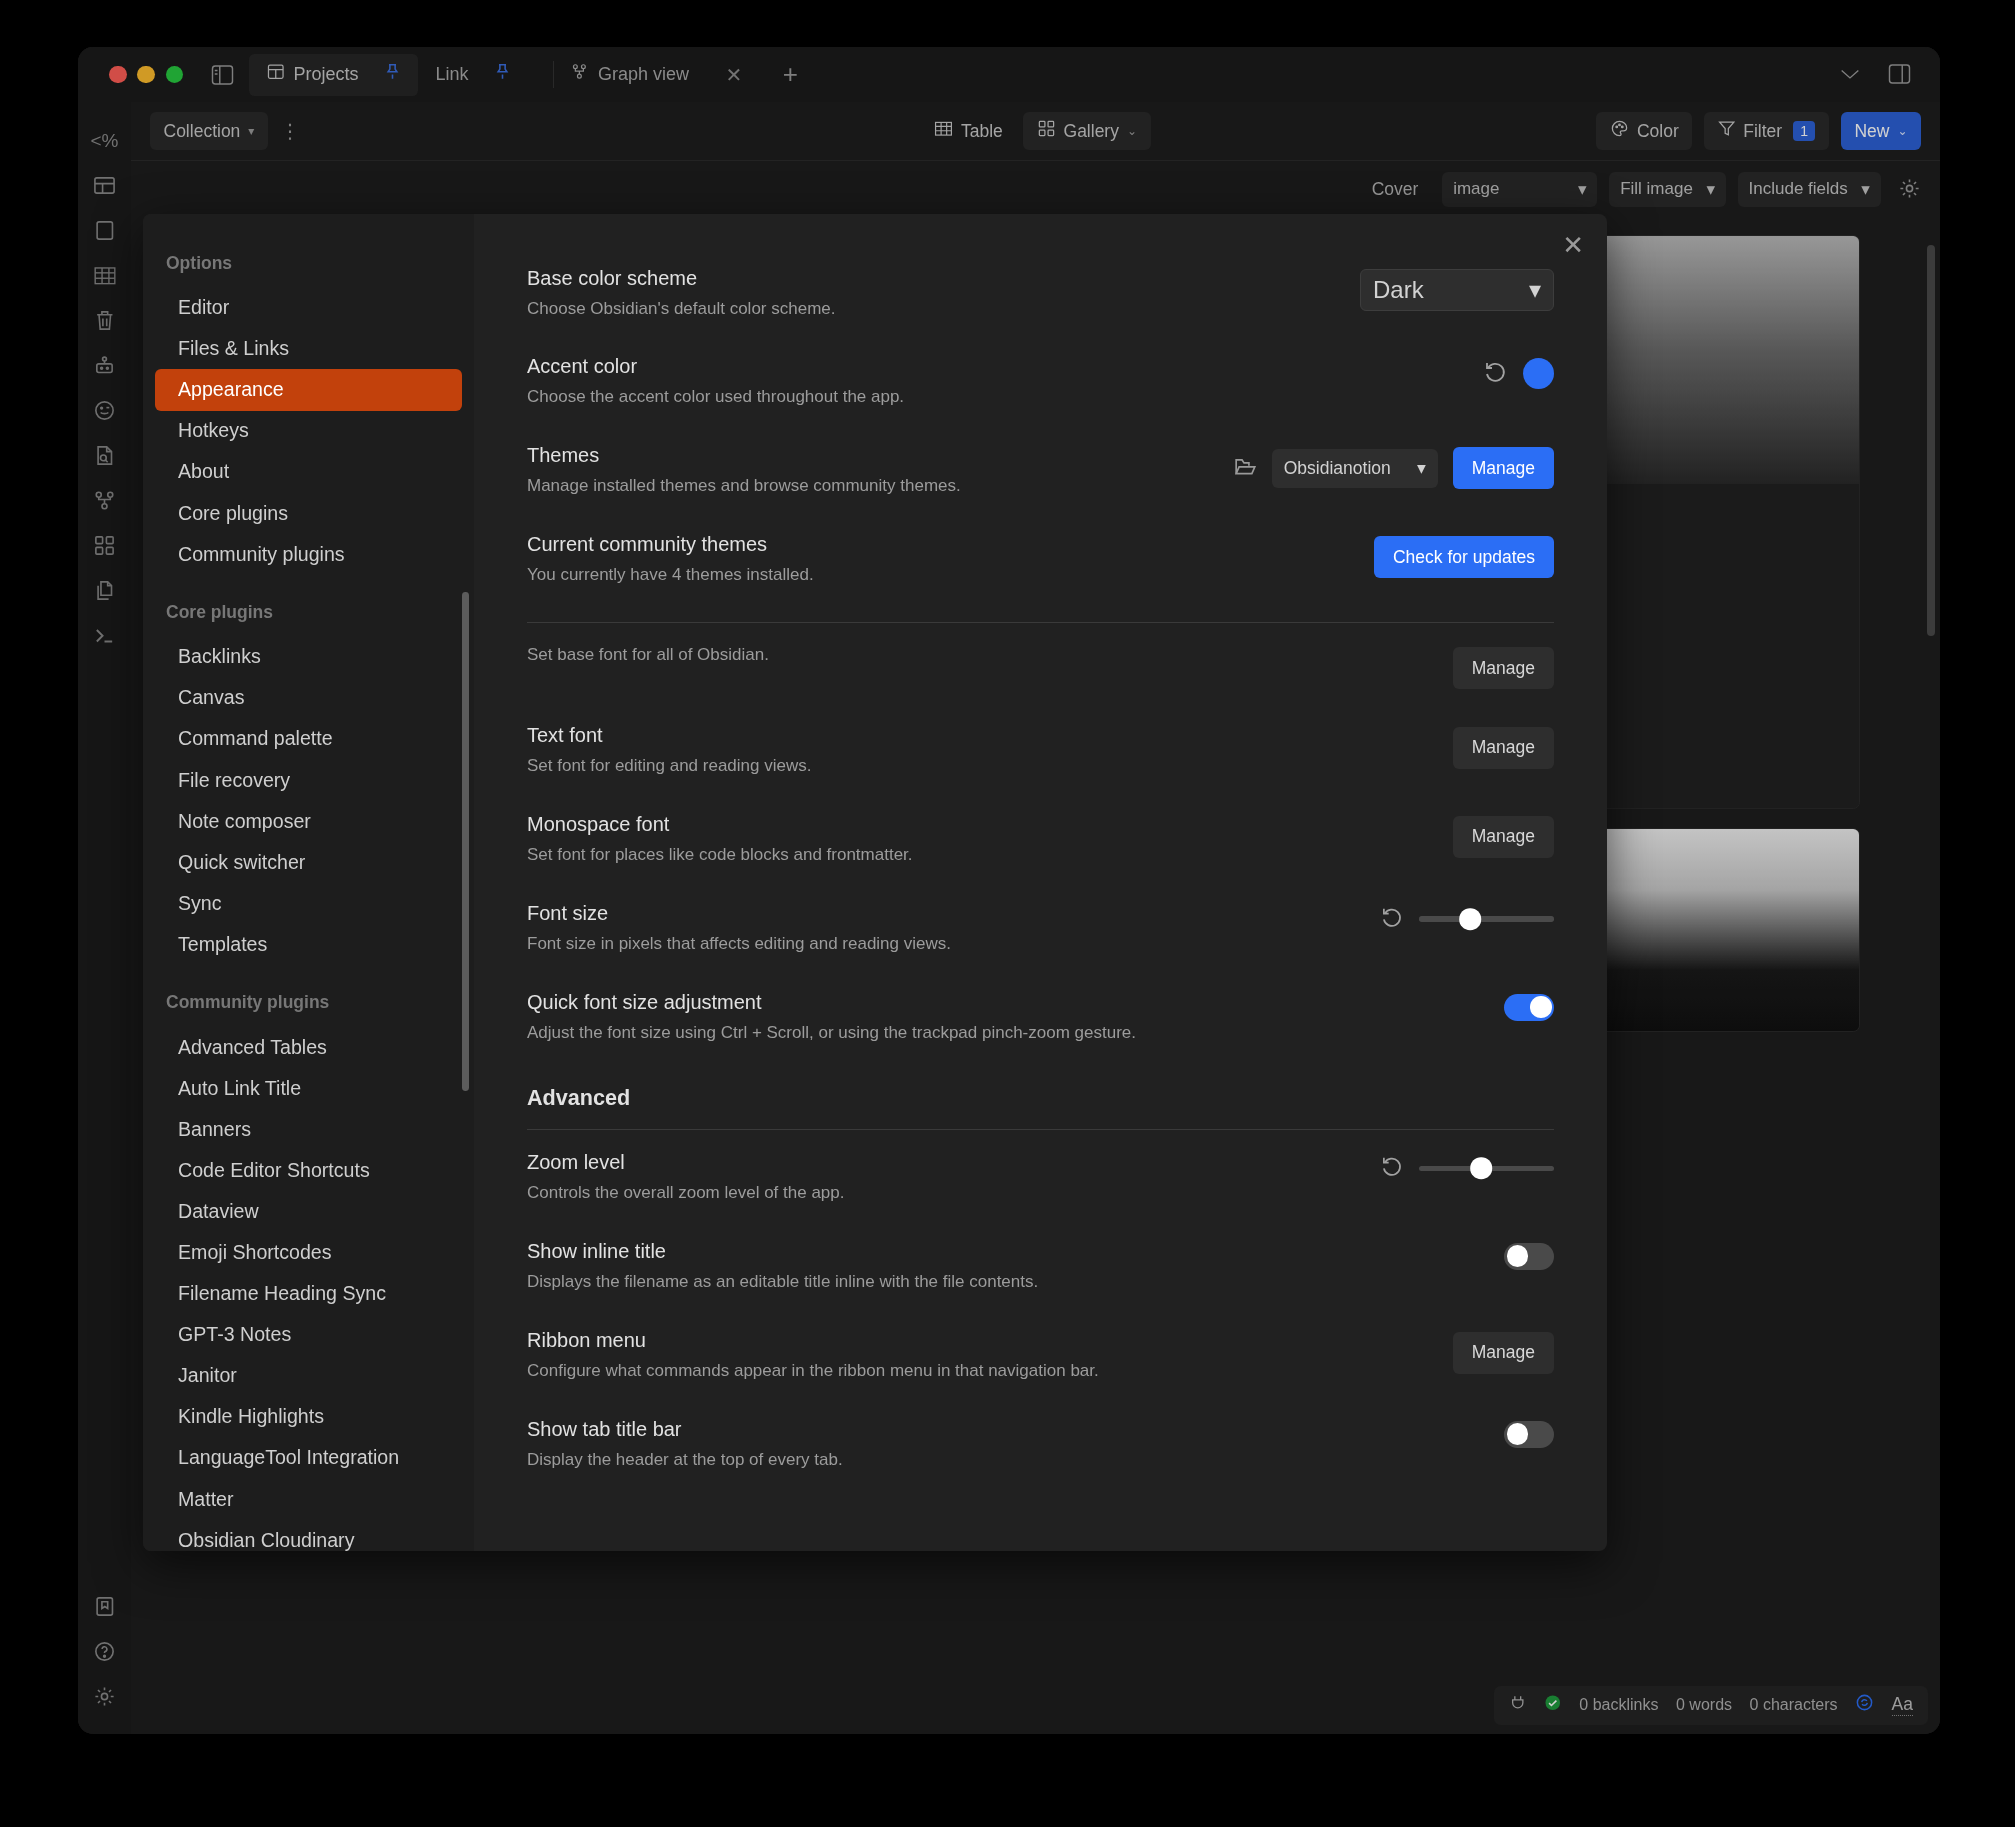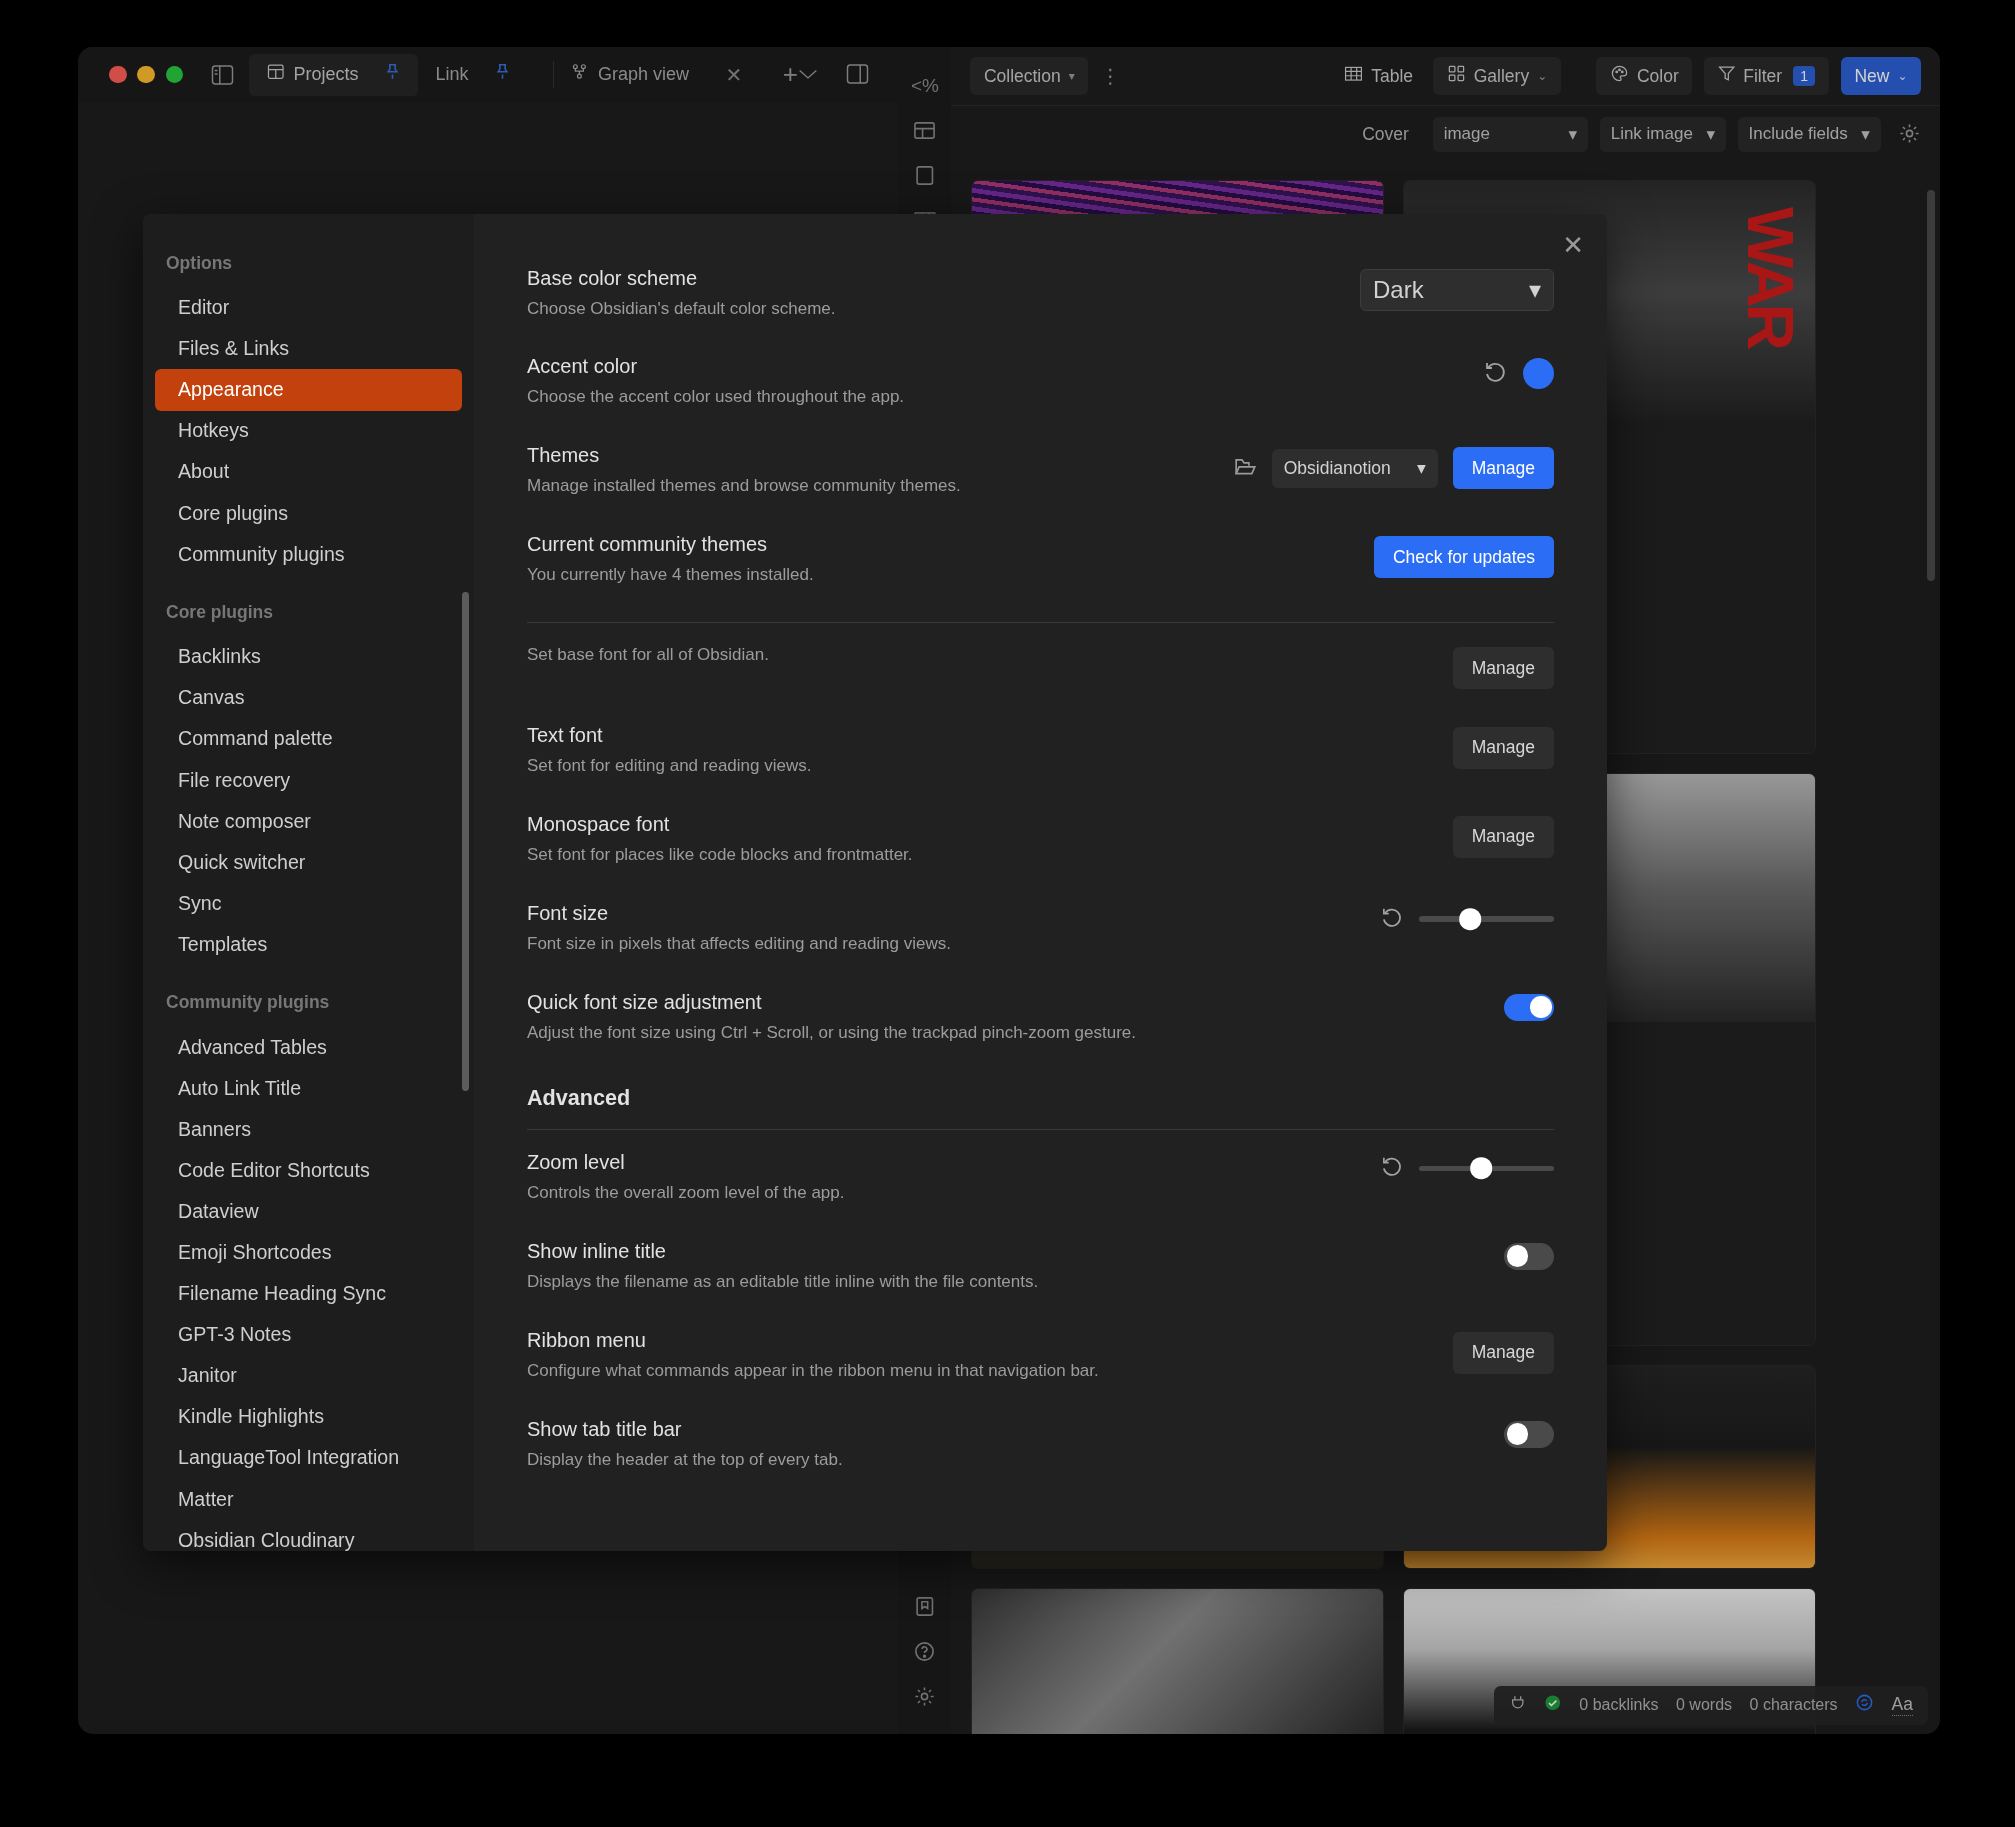--- a/index.html
+++ b/index.html
@@ -10,21 +10,21 @@
     overflow: hidden;
   }
   .app-window {
     position: absolute;
     left: 78px; top: 47px;
     width: 1862px; height: 1687px;
     background: #1e1e1e;
     border-radius: 15px;
     overflow: hidden;
     display: flex;
-    flex-direction: row;
+    flex-direction: column;
   }
   
   .titlebar {
     height: 55px;
     background: #1b1b1b;
     display: flex;
     align-items: center;
     padding: 0 16px;
     flex: none;
     position: relative;
@@ -463,21 +463,21 @@
       <div class="divider-row"></div>
 
       <div class="coverbar">
         <div class="coverbar-right">
           <span class="cover-label">Cover</span>
           <div class="sel wide">
             <span>image</span>
             <span class="caret">▾</span>
           </div>
           <div class="sel">
-            <span>Link image</span>
+            <span>Fill image</span>
             <span class="caret">▾</span>
           </div>
           <div class="sel">
             <span>Include fields</span>
             <span class="caret">▾</span>
           </div>
           <span class="gear">
             <svg width="23" height="23" viewBox="0 0 24 24" fill="none" stroke="currentColor" stroke-width="1.7">
                 <circle cx="12" cy="12" r="3.2"></circle>
                 <path d="M12 2.5v3M12 18.5v3M2.5 12h3M18.5 12h3M5.2 5.2l2.1 2.1M16.7 16.7l2.1 2.1M18.8 5.2l-2.1 2.1M7.3 16.7l-2.1 2.1"></path>

